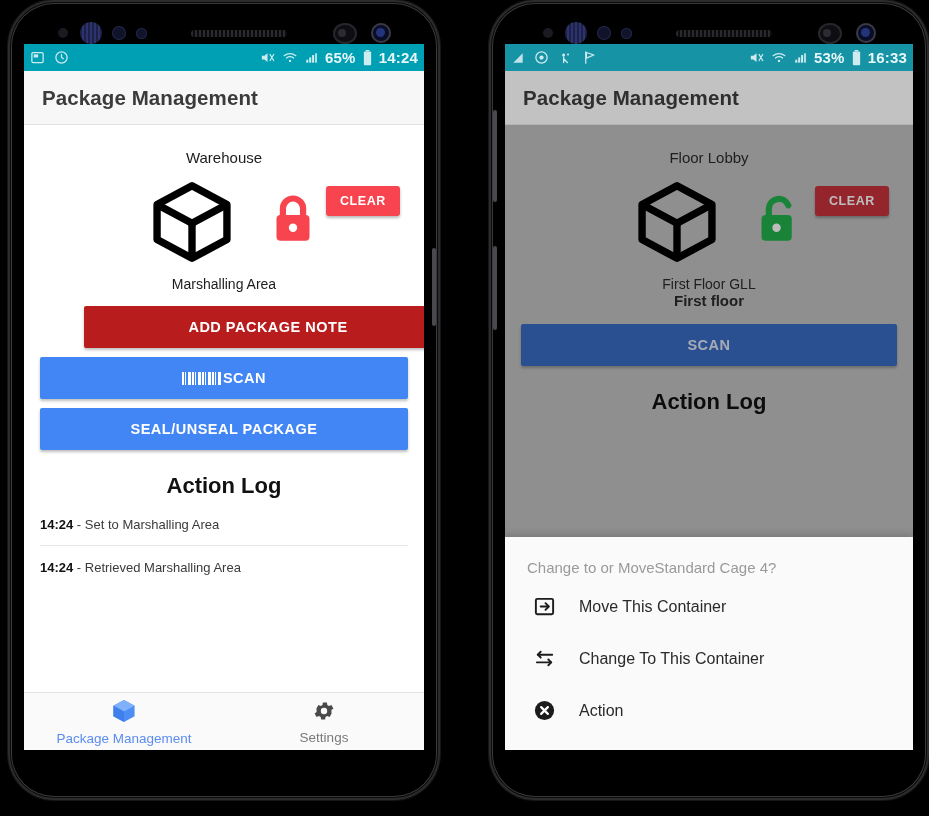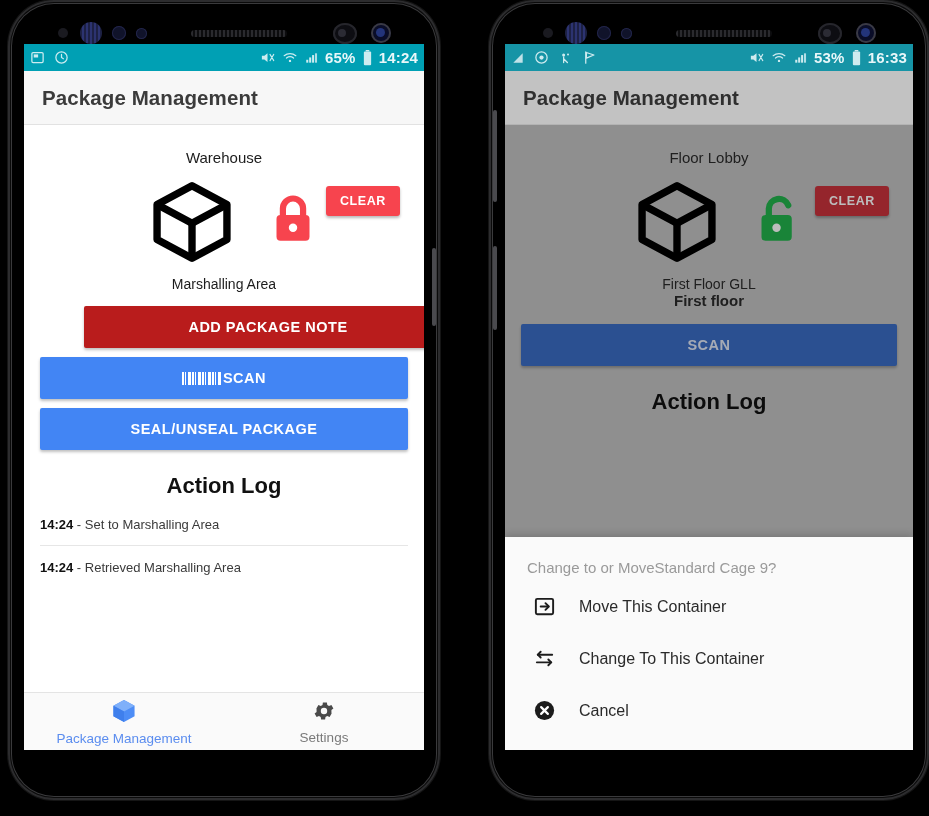--- a/index.html
+++ b/index.html
@@ -448,21 +448,21 @@
 
         <div class="btn-stack">
           <button class="mbtn blue">SCAN</button>
         </div>
 
         <div class="log-title">Action Log</div>
 
         <div class="scrim"></div>
 
         <div class="sheet">
-          <div class="sheet-title">Change to or MoveStandard Cage 9?</div>
+          <div class="sheet-title">Change to or MoveStandard Cage 4?</div>
 
           <div class="sheet-item">
             <span class="sheet-ico">
               <svg viewBox="0 0 24 24" width="23" height="23" fill="none" stroke="#1c1c1c" stroke-width="2" stroke-linejoin="round">
                 <rect x="3" y="4" width="18" height="16" rx="1.5"></rect>
                 <path d="M8 12h8" stroke-linecap="round"></path>
                 <path d="M13 8.5 L16.5 12 L13 15.5" stroke-linecap="round"></path>
               </svg>
             </span>
             <span class="sheet-label">Move This Container</span>
@@ -480,21 +480,21 @@
             <span class="sheet-label">Change To This Container</span>
           </div>
 
           <div class="sheet-item">
             <span class="sheet-ico">
               <svg viewBox="0 0 24 24" width="23" height="23">
                 <circle cx="12" cy="12" r="10" fill="#1c1c1c"></circle>
                 <path d="M8.5 8.5 L15.5 15.5 M15.5 8.5 L8.5 15.5" stroke="#fff" stroke-width="2.3" stroke-linecap="round"></path>
               </svg>
             </span>
-            <span class="sheet-label">Cancel</span>
+            <span class="sheet-label">Action</span>
           </div>
         </div>
 
       </div>
     </div>
   </div>
 
 </div>
 
 </body></html>

